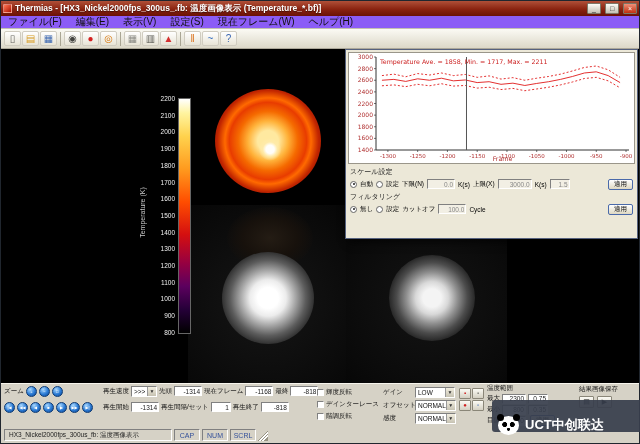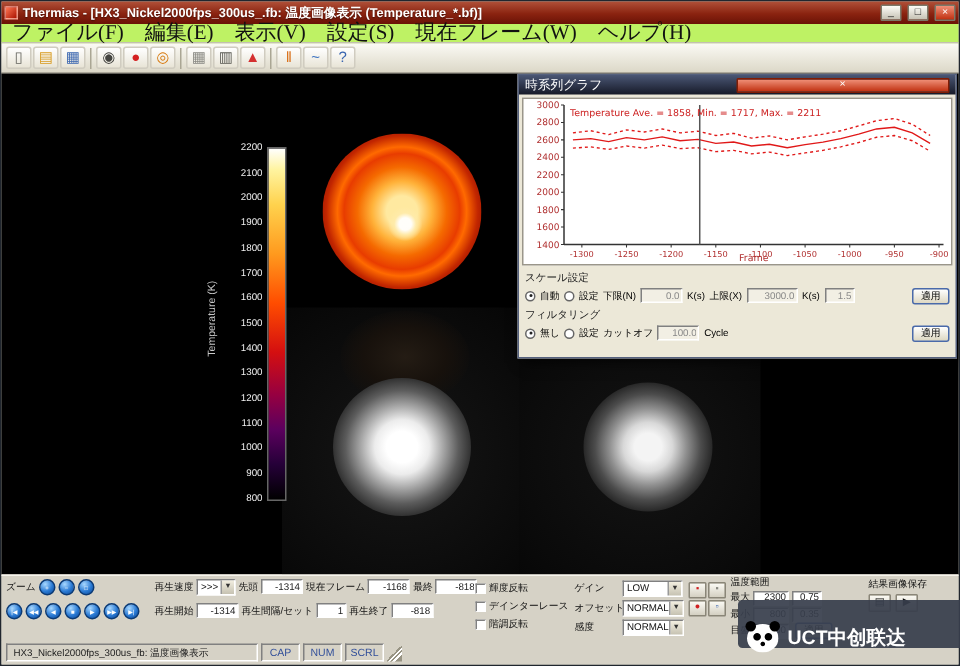--- a/index.html
+++ b/index.html
@@ -13,22 +13,22 @@
     display:flex; align-items:center; padding:0 2px; gap:3px; flex:0 0 15px; }
   .app-icon { width:9px; height:9px; background:linear-gradient(135deg,#ff7755,#aa1100);
     border:1px solid rgba(255,255,255,.4); flex:0 0 9px; }
   #title-text { color:#fff; font-size:8.5px; font-weight:bold; flex:1;
     white-space:nowrap; overflow:hidden; text-shadow:0 1px 1px rgba(0,0,0,.5); }
   .winbtn { width:14px; height:11px; margin-left:1px; background:linear-gradient(#fdfdf8,#c4c0b2);
     border:1px solid #7c7868; border-radius:1px; font-size:7px; line-height:9px; text-align:center; color:#222; }
   .winbtn.close { background:linear-gradient(#f09078,#c03010); color:#fff; }
 
   
-  #menubar { height:13px; flex:0 0 13px; background:#bef264; display:flex; align-items:center;
-    font-size:14px; color:#111; border-bottom:1px solid #c4c0b2;font-family:Liberation Serif, serif; }
+  #menubar { height:13px; flex:0 0 13px; background:#8b5cf6; display:flex; align-items:center;
+    font-size:10px; color:#111; border-bottom:1px solid #c4c0b2; }
   .menu-item { padding:0 7px; height:100%; display:flex; align-items:center; }
   #toolbar { height:20px; flex:0 0 20px; background:linear-gradient(#fbfaf4,#dcd8c8);
     display:flex; align-items:center; padding:0 3px; gap:1px; border-bottom:1px solid #aca89a; }
   .tbicon { width:17px; height:15px; display:flex; align-items:center; justify-content:center;
     font-size:10px; border:1px solid #d0ccc0; border-radius:2px; background:linear-gradient(#fff,#e8e4d6); }
   .tbsep { width:1px; height:14px; background:#aaa694; margin:0 2px; }
 
   
   #main { flex:1; background:#000; position:relative; overflow:hidden; }
   .campanel { position:absolute; }
@@ -190,24 +190,20 @@
         <span>1300</span>
         <span>1200</span>
         <span>1100</span>
         <span>1000</span>
         <span>900</span>
         <span>800</span>
       </div>
     <div id="colorbar"></div>
 
     <div id="graphwin">
-      <div id="gw-title">
-        <span>時系列グラフ</span>
-        <span class="gw-close">×</span>
-      </div>
       <div id="ts-chart">
           <svg width="285" height="110">
             <line x1="27" y1="4" x2="27" y2="97" stroke="#333" stroke-width="1"></line>
             <line x1="27" y1="97" x2="280" y2="97" stroke="#333" stroke-width="1"></line>
             <line x1="25" y1="97" x2="27" y2="97" stroke="#333" stroke-width="0.7"></line>
             <text x="24" y="99" text-anchor="end" fill="#b03030" font-size="6">1400</text>
             <line x1="25" y1="85.375" x2="27" y2="85.375" stroke="#333" stroke-width="0.7"></line>
             <text x="24" y="87.375" text-anchor="end" fill="#b03030" font-size="6">1600</text>
             <line x1="25" y1="73.75" x2="27" y2="73.75" stroke="#333" stroke-width="0.7"></line>
             <text x="24" y="75.75" text-anchor="end" fill="#b03030" font-size="6">1800</text>

